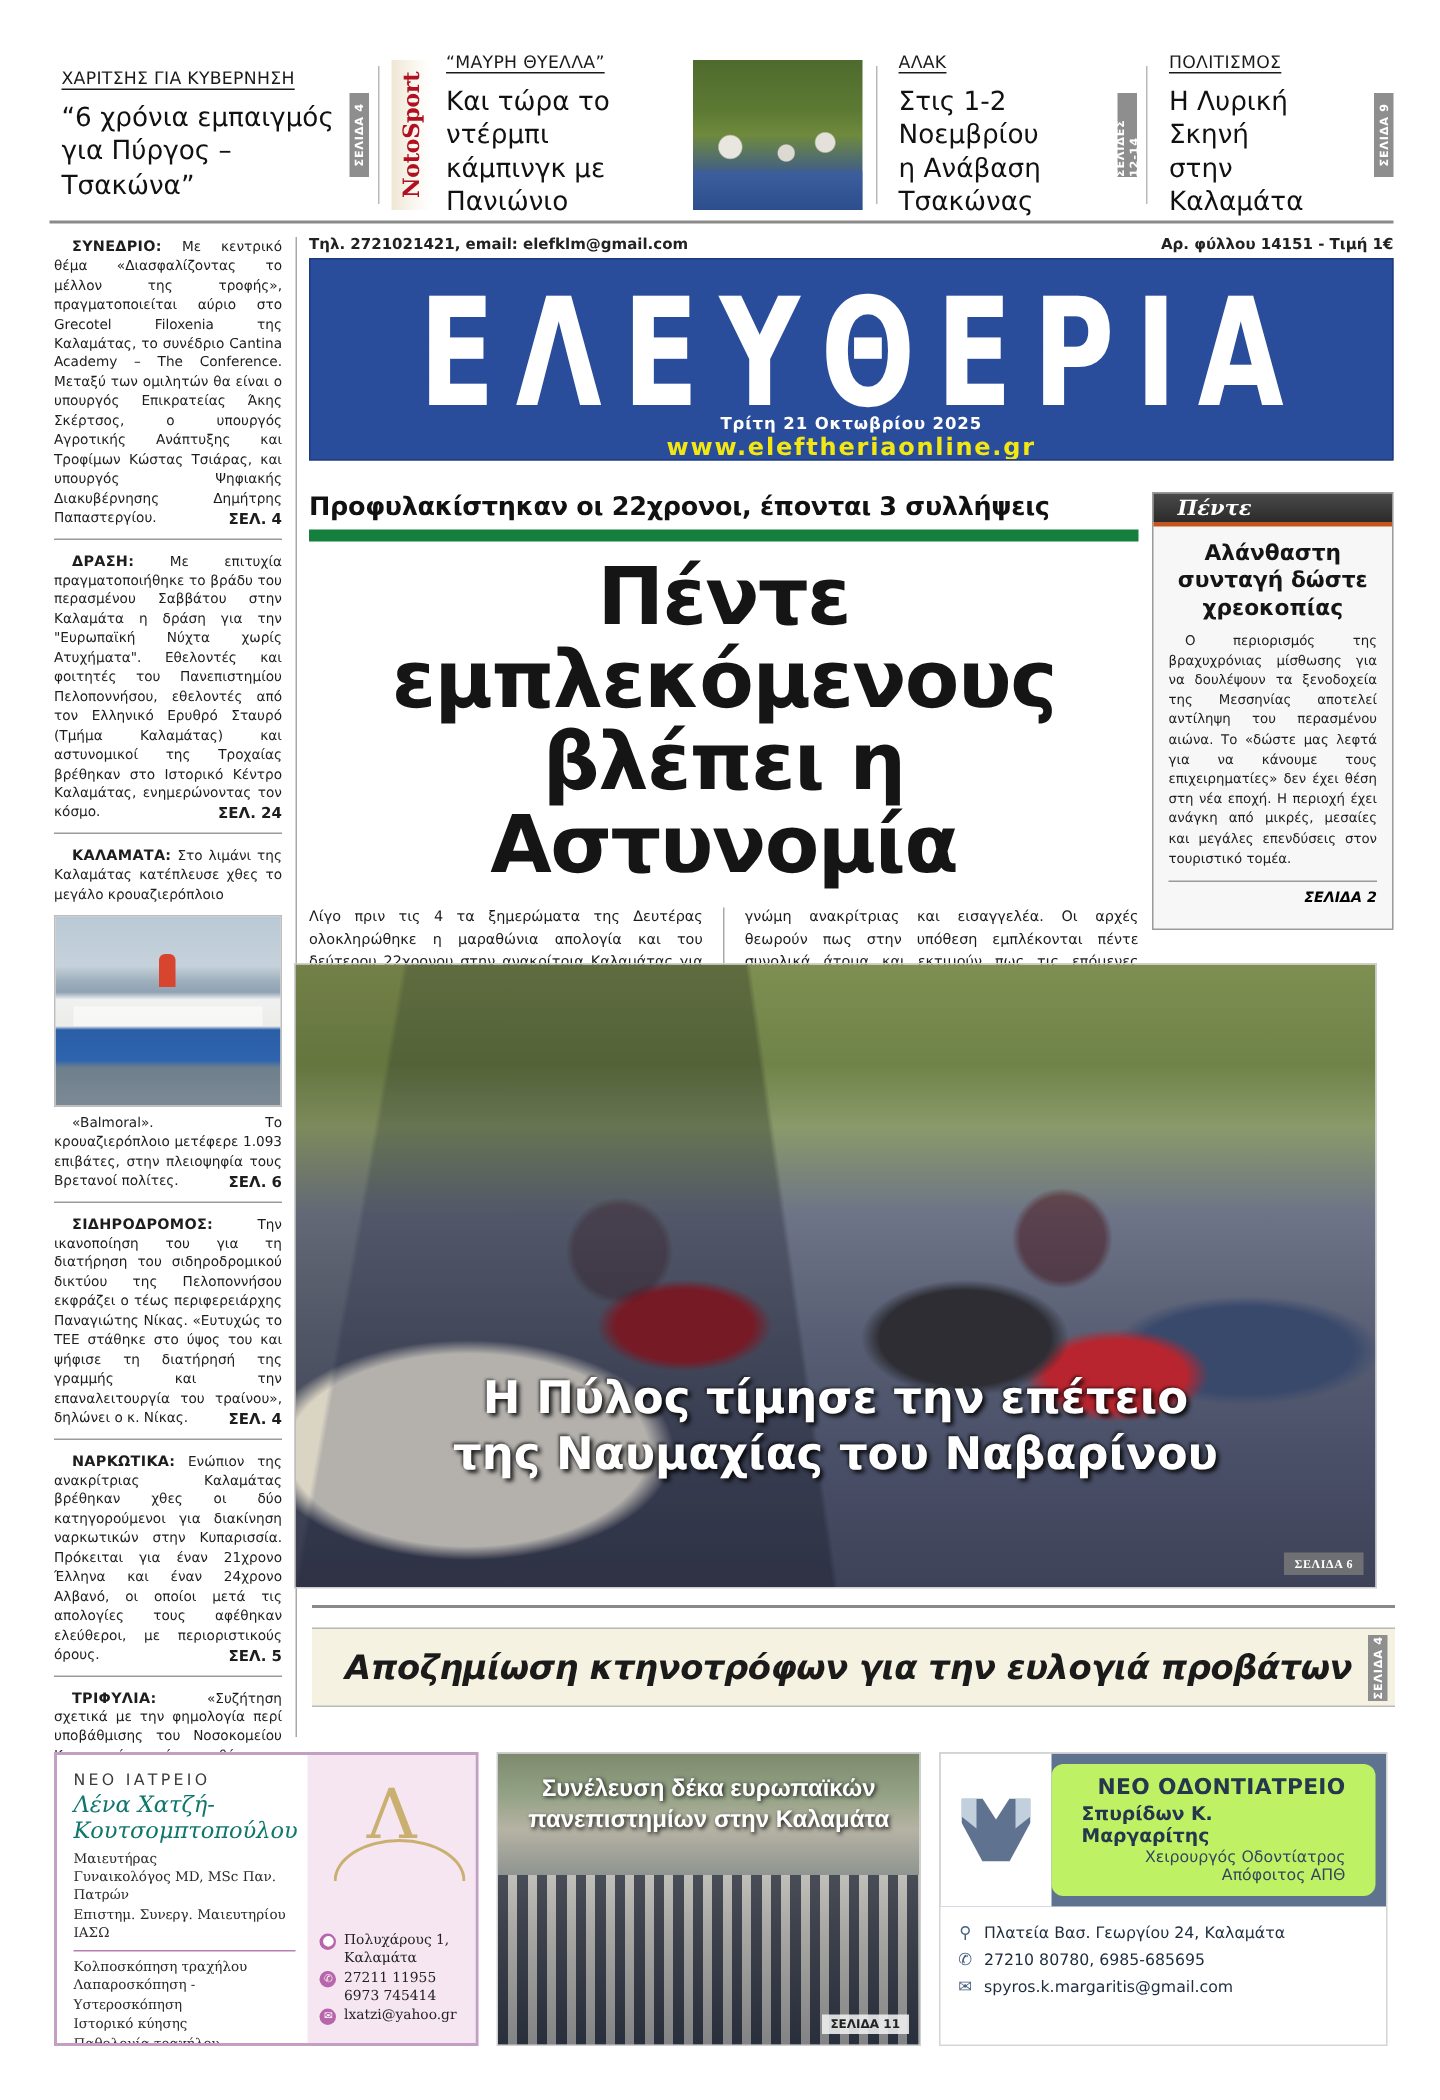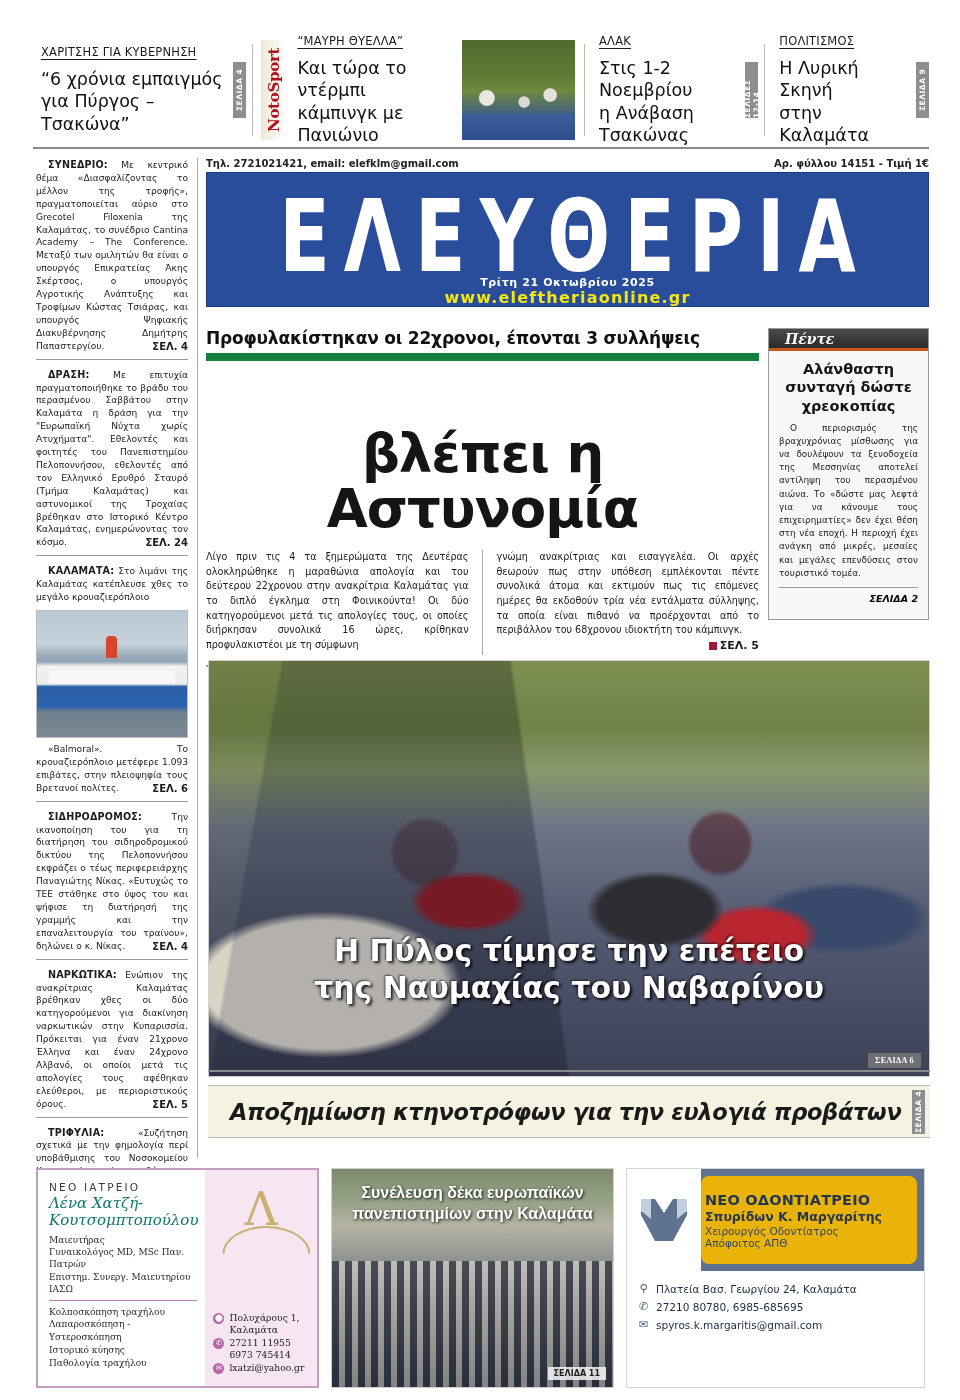--- a/index.html
+++ b/index.html
@@ -169,30 +169,29 @@
     margin: 0 10px; font-size: 8.9px; line-height: 1.48; text-align: justify;
     text-indent: 11px; color: #1d1d1d;
   }
   .arthro .pg {
     margin: 7px 10px 0; padding-top: 5px; border-top: 1px solid #9a9a9a;
     text-align: right; font-style: italic; font-weight: 700; font-size: 9.5px;
   }
 
   
   .mainphoto {
-    position: absolute; left: 208px; top: 642px; width: 722px; height: 417px;
+    position: absolute; left: 196px; top: 642px; width: 722px; height: 417px;
     overflow: hidden; border: 1px solid #cfcfcf;
     background:
       radial-gradient(ellipse at 16% 78%, #f1ece0 0 14%, transparent 16%),
       radial-gradient(ellipse at 36% 58%, #9e2230 0 7%, transparent 9%),
       radial-gradient(ellipse at 62% 60%, #2d2d33 0 9%, transparent 11%),
       radial-gradient(ellipse at 76% 66%, #b8252f 0 6%, transparent 8%),
       radial-gradient(ellipse at 88% 62%, #39496b 0 8%, transparent 10%),
       linear-gradient(180deg,#7f8f52 0%,#6f8348 16%,#8a9a6a 26%,#6d7487 40%,#585f74 60%,#4a5068 78%,#3d4258 100%);
-    margin-top: 18px;
   }
   .mainphoto .figs {
     position: absolute; inset: 0;
     background:
       linear-gradient(100deg, rgba(225,220,205,.85) 0 9%, transparent 9.5%),
       linear-gradient(82deg, rgba(40,45,60,.55) 46% , transparent 46.5%),
       radial-gradient(circle at 30% 46%, rgba(150,25,35,.9) 0 5.5%, transparent 6.5%),
       radial-gradient(circle at 71% 44%, rgba(170,30,40,.9) 0 5%, transparent 6%);
     mix-blend-mode: multiply; opacity: .55;
   }
@@ -214,21 +213,21 @@
     background: #f6f2e2; border-top: 1px solid #b9b9b9; border-bottom: 1px solid #b9b9b9;
     display: flex; align-items: center;
   }
   .strip span {
     flex: 1; padding-left: 22px; font-style: italic; font-weight: 700;
     font-size: 22.5px; color: #1a1a1a; letter-spacing: -.3px;
   }
   .strip .pagetab { height: 44px; margin-right: 5px; }
 
   
-  .ads { position: absolute; left: 36px; top: 1168px; width: 893px; height: 220px; display: flex; gap: 12px; }
+  .ads { position: absolute; left: 36px; top: 1168px; width: 893px; height: 196px; display: flex; gap: 12px; }
 
   .ad-gyn {
     width: 283px; border: 2px solid #c49fc4; background: #fff;
     display: flex; position: relative; overflow: hidden;
   }
   .ad-gyn .left { width: 60%; padding: 11px 8px 8px 11px; }
   .ad-gyn .right { width: 40%; background: #f6e6f2; position: relative; }
   .ad-gyn .neo { font-size: 10.5px; letter-spacing: 2.2px; color: #3a3a3a; font-weight: 400; }
   .ad-gyn h4 {
     font-family: "DejaVu Serif","Liberation Serif",serif;
@@ -277,22 +276,22 @@
   .ad-univ .pg {
     position: absolute; right: 7px; bottom: 7px;
     background: rgba(240,240,240,.88); color:#222;
     font-size: 8px; font-weight: 700; padding: 2px 6px;
   }
 
   .ad-dent { width: 299px; border: 1px solid #d4d4d4; background: #fff; position: relative; overflow:hidden; }
   .dent-top { height: 102px; background: #5f7391; display: flex; }
   .dent-logo { width: 74px; background: #fff; display: flex; align-items: center; justify-content: center; }
   .dent-txt {
-    flex: 1; background: #eab308; margin: 7px 7px 7px 0; border-radius: 8px;
-    display: flex; flex-direction: column; align-items: flex-start; justify-content: center; padding: 4px;
+    flex: 1; background: #bef264; margin: 7px 7px 7px 0; border-radius: 8px;
+    display: flex; flex-direction: column; align-items: flex-end; justify-content: center; padding: 20px;
   }
   .dent-txt .n1 { font-size: 14.5px; font-weight: 700; color: #26364d; letter-spacing: .2px; }
   .dent-txt .n2 { font-size: 12.5px; font-weight: 700; color: #26364d; margin-top: 1px; }
   .dent-txt .n3 { font-size: 10.5px; color: #33455e; margin-top: 1px; }
   .dent-txt .n4 { font-size: 10.5px; color: #33455e; }
   .dent-bot { padding: 11px 0 0 10px; }
   .drow { display: flex; align-items: center; gap: 6px; margin-bottom: 5px; font-size: 10.5px; color: #1e2c3f; }
   .drow .di { flex: none; width: 13px; height: 13px; color: #46607f; font-size: 11px; display:flex; align-items:center; justify-content:center; }
 
   .hrule-bot { position: absolute; left: 208px; top: 1070px; width: 722px; height: 2px; background: #8a8a8a; }
@@ -385,21 +384,21 @@
     </div>
 
     <div class="brief">
       <p><span class="lbl">ΤΡΙΦΥΛΙΑ:</span><span> «Συζήτηση σχετικά με την φημολογία περί υποβάθμισης του Νοσοκομείου Κυπαρισσίας», είναι το θέμα που ξεχωρίζει στη συνεδρίαση του Δημοτικού Συμβουλίου, την Παρασκευή στις 5 μ.μ.</span><span class="sel">ΣΕΛ. 4</span></p>
     </div>
   </div>
 
   <div class="lead">
     <div class="lead-kicker">Προφυλακίστηκαν οι 22χρονοι, έπονται 3 συλλήψεις</div>
     <div class="lead-head">
-      <br>
+      <span>Πέντε εμπλεκόμενους</span><br>
       <span>βλέπει η Αστυνομία</span>
     </div>
     <div class="lead-body">
       <div class="col">Λίγο πριν τις 4 τα ξημερώματα της Δευτέρας ολοκληρώθηκε η μαραθώνια απολογία και του δεύτερου 22χρονου στην ανακρίτρια Καλαμάτας για το διπλό έγκλημα στη Φοινικούντα! Οι δύο κατηγορούμενοι μετά τις απολογίες τους, οι οποίες διήρκησαν συνολικά 16 ώρες, κρίθηκαν προφυλακιστέοι με τη σύμφωνη</div>
       <div class="col">
         <span>γνώμη ανακρίτριας και εισαγγελέα. Οι αρχές θεωρούν πως στην υπόθεση εμπλέκονται πέντε συνολικά άτομα και εκτιμούν πως τις επόμενες ημέρες θα εκδοθούν τρία νέα εντάλματα σύλληψης, τα οποία είναι πιθανό να προέρχονται από το περιβάλλον του 68χρονου ιδιοκτήτη του κάμπινγκ.</span>
         <span class="selref"><span class="sq"></span><span>ΣΕΛ. 5</span></span>
       </div>
     </div>
   </div>

